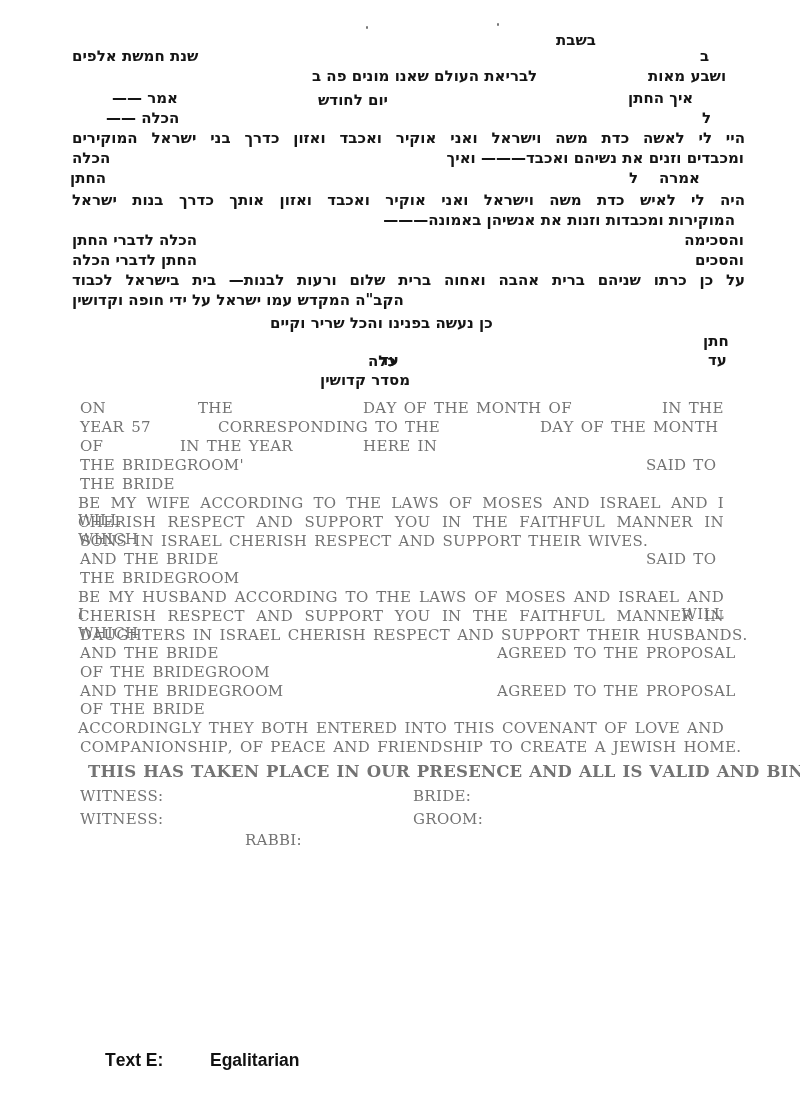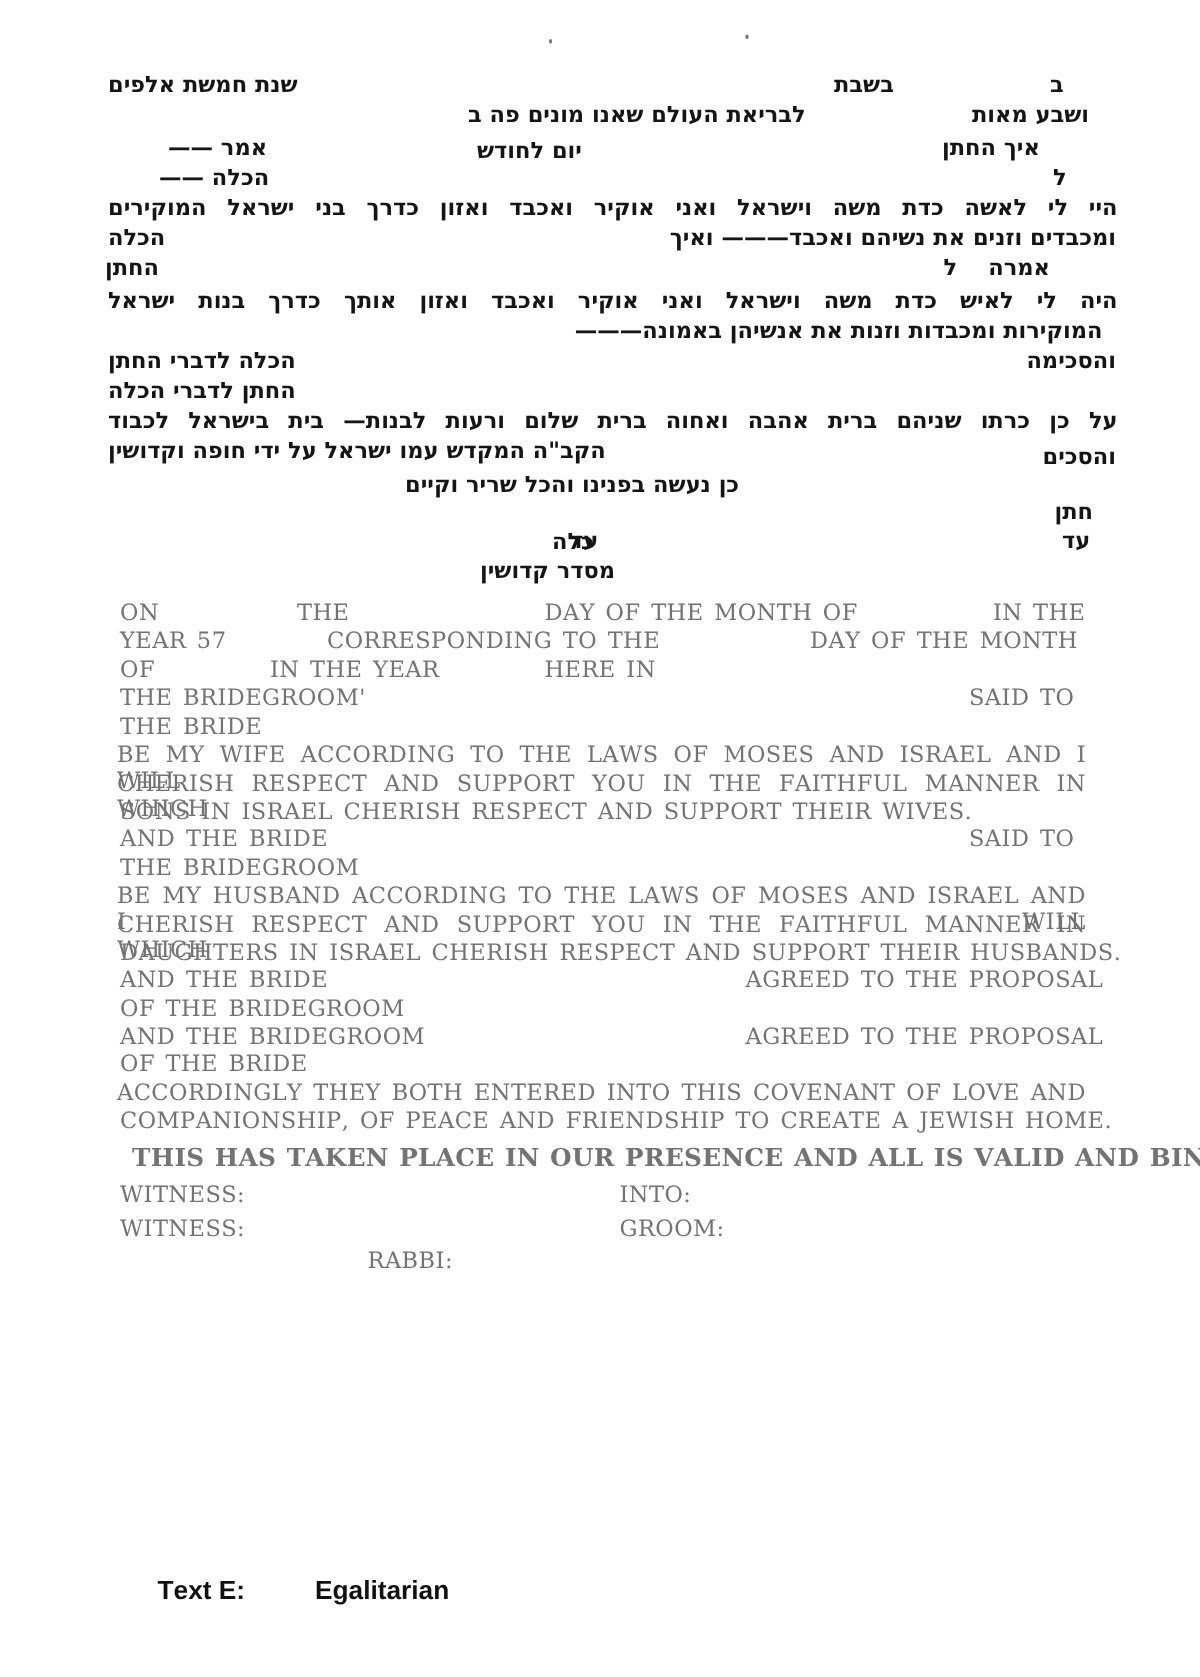--- a/index.html
+++ b/index.html
@@ -68,21 +68,21 @@
 <body>
 
 <div id="page">
 
   <div class="speck" style="left:366px;top:26px;"></div>
   <div class="speck" style="left:497px;top:23px;"></div>
 
   <div>
 
     <div class="heb" style="left:700px;top:48px;">ב</div>
-    <div class="heb" style="left:556px;top:48px;">בשבת</div>
+    <div class="heb" style="left:556px;top:32px;">בשבת</div>
     <div class="heb" style="left:318px;top:60px;margin-top:32px;">יום לחודש</div>
     <div class="heb" style="left:72px;top:48px;">שנת חמשת אלפים</div>
 
     <div class="heb" style="left:648px;top:68px;">ושבע מאות</div>
     <div class="heb" style="left:312px;top:68px;">לבריאת העולם שאנו מונים פה ב</div>
 
     <div class="heb" style="left:628px;top:90px;">איך החתן</div>
     <div class="heb" style="left:112px;top:90px;">אמר ——</div>
 
     <div class="heb" style="left:702px;top:110px;">ל</div>
@@ -96,21 +96,21 @@
     <div class="heb" style="right:100px;top:170px;">אמרה    ל</div>
     <div class="heb" style="left:70px;top:170px;">החתן</div>
 
     <div class="heb heb-just" style="top:192px;">היה לי לאיש כדת משה וישראל ואני אוקיר ואכבד ואזון אותך כדרך בנות ישראל</div>
 
     <div class="heb" style="right:65px;top:212px;margin-left:40px;">המוקירות ומכבדות וזנות את אנשיהן באמונה———</div>
 
     <div class="heb" style="right:56px;top:232px;">והסכימה</div>
     <div class="heb" style="left:72px;top:232px;">הכלה לדברי החתן</div>
 
-    <div class="heb" style="right:56px;top:252px;margin-top:44px;">והסכים</div>
+    <div class="heb" style="right:56px;top:252px;">והסכים</div>
     <div class="heb" style="left:72px;top:252px;">החתן לדברי הכלה</div>
 
     <div class="heb heb-just" style="top:272px;">על כן כרתו שניהם ברית אהבה ואחוה ברית שלום ורעות לבנות—  בית בישראל לכבוד</div>
 
     <div class="heb" style="left:72px;top:292px;">הקב"ה המקדש עמו ישראל על ידי חופה וקדושין</div>
 
     <div class="heb" style="left:270px;top:315px;">כן נעשה בפנינו והכל שריר וקיים</div>
 
     <div class="heb" style="left:703px;top:333px;">חתן</div>
     <div class="heb" style="left:368px;top:333px;margin-top:20px;">כלה</div>
@@ -157,21 +157,21 @@
     <div class="eng" style="left:80px;top:683px;">AND THE BRIDEGROOM</div>
     <div class="eng" style="left:497px;top:683px;">AGREED TO THE PROPOSAL</div>
     <div class="eng" style="left:80px;top:701px;">OF THE BRIDE</div>
 
     <div class="eng eng-just" style="top:720px;">ACCORDINGLY THEY BOTH ENTERED INTO THIS COVENANT OF LOVE AND</div>
     <div class="eng" style="left:80px;top:739px;">COMPANIONSHIP, OF PEACE AND FRIENDSHIP TO CREATE A JEWISH HOME.</div>
 
     <div class="eng eng-big" style="left:88px;top:763px;">THIS HAS TAKEN PLACE IN OUR PRESENCE AND ALL IS VALID AND BINDING.</div>
 
     <div class="eng" style="left:80px;top:788px;">WITNESS:</div>
-    <div class="eng" style="left:413px;top:788px;">INTO:</div>
+    <div class="eng" style="left:413px;top:788px;">BRIDE:</div>
     <div class="eng" style="left:80px;top:811px;">WITNESS:</div>
     <div class="eng" style="left:413px;top:811px;">GROOM:</div>
     <div class="eng" style="left:245px;top:832px;">RABBI:</div>
   </div>
 
 
   <div class="footer-label" style="left:105px;">Text E:</div>
   <div class="footer-label" style="left:210px;">Egalitarian</div>
 
 </div>

